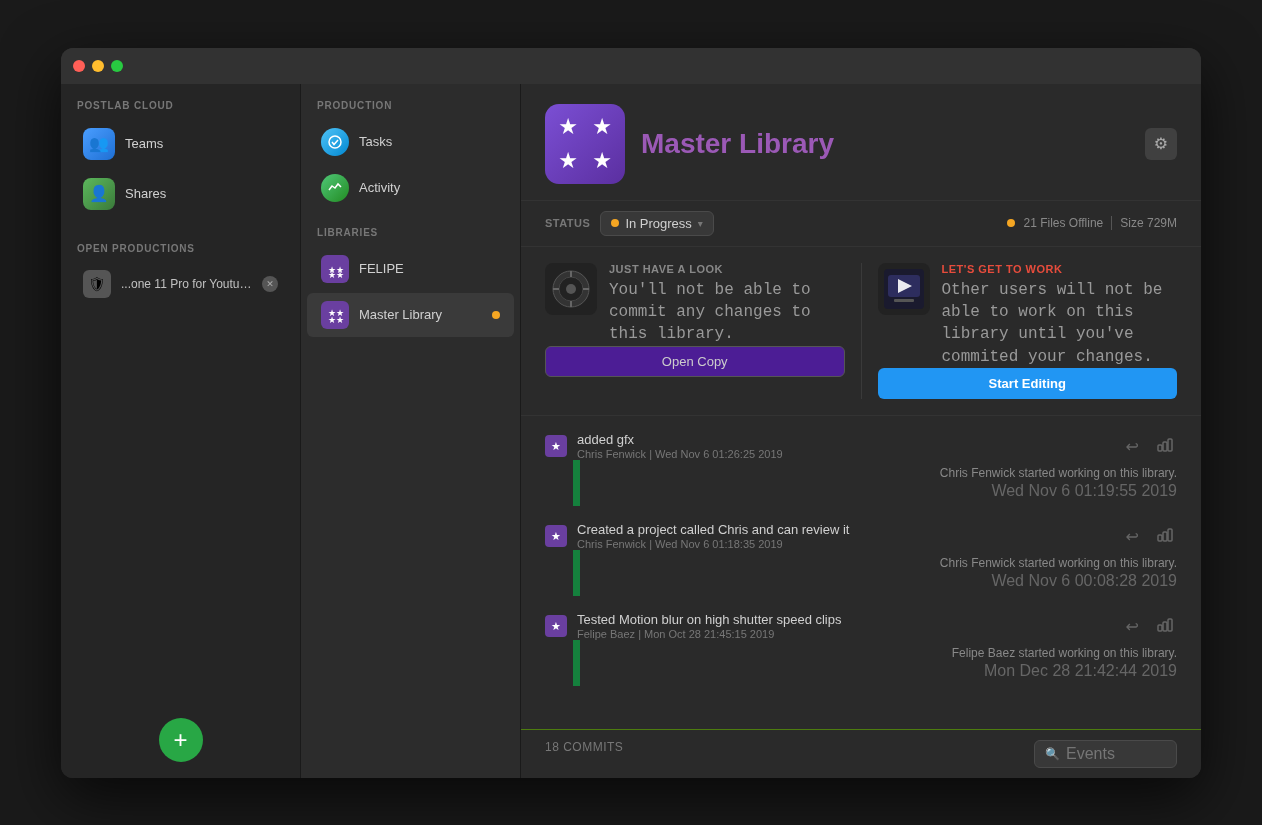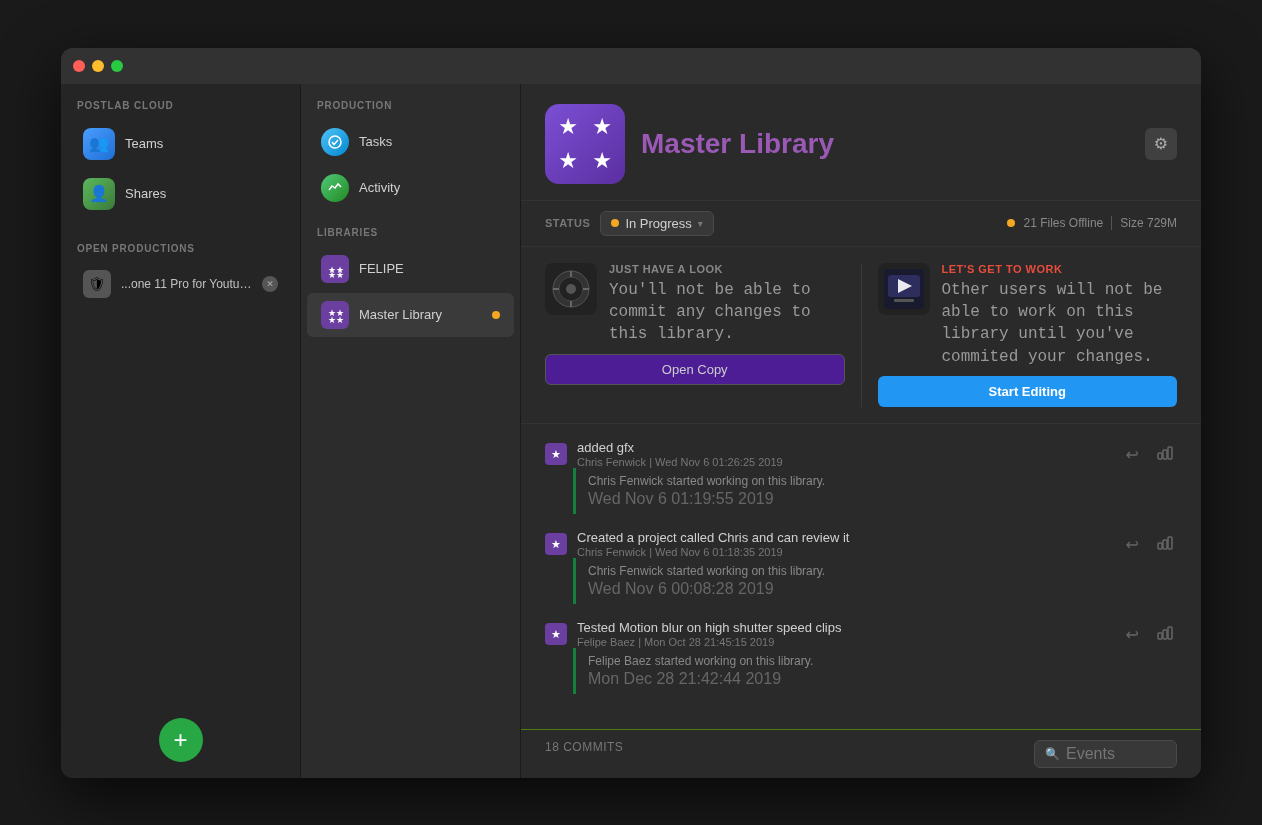--- a/index.html
+++ b/index.html
@@ -343,21 +343,20 @@
     .action-cards {
       display: flex;
       padding: 16px 24px;
       gap: 16px;
       border-bottom: 1px solid #333;
     }
     .action-card {
       flex: 1;
       display: flex;
       flex-direction: column;
-      gap: 8px;
     }
     .card-top {
       display: flex;
       align-items: flex-start;
       gap: 12px;
     }
     .card-thumbnail {
       width: 52px;
       height: 52px;
       border-radius: 8px;
@@ -458,21 +457,22 @@
     }
     .commit-action-btn {
       color: #666;
       font-size: 16px;
       cursor: pointer;
       padding: 2px 4px;
     }
     .sub-commit {
       margin-left: 28px;
       padding: 6px 0 6px 12px;
-      border-left: 3px solid #15803d;
+      border-left: 7px solid #15803d;
+      text-align: right;
     }
     .sub-commit-text {
       font-size: 12px;
       color: #888;
     }
     .sub-commit-time {
       font-size: 16px;
       color: #666;
       margin-top: 2px;
     }

